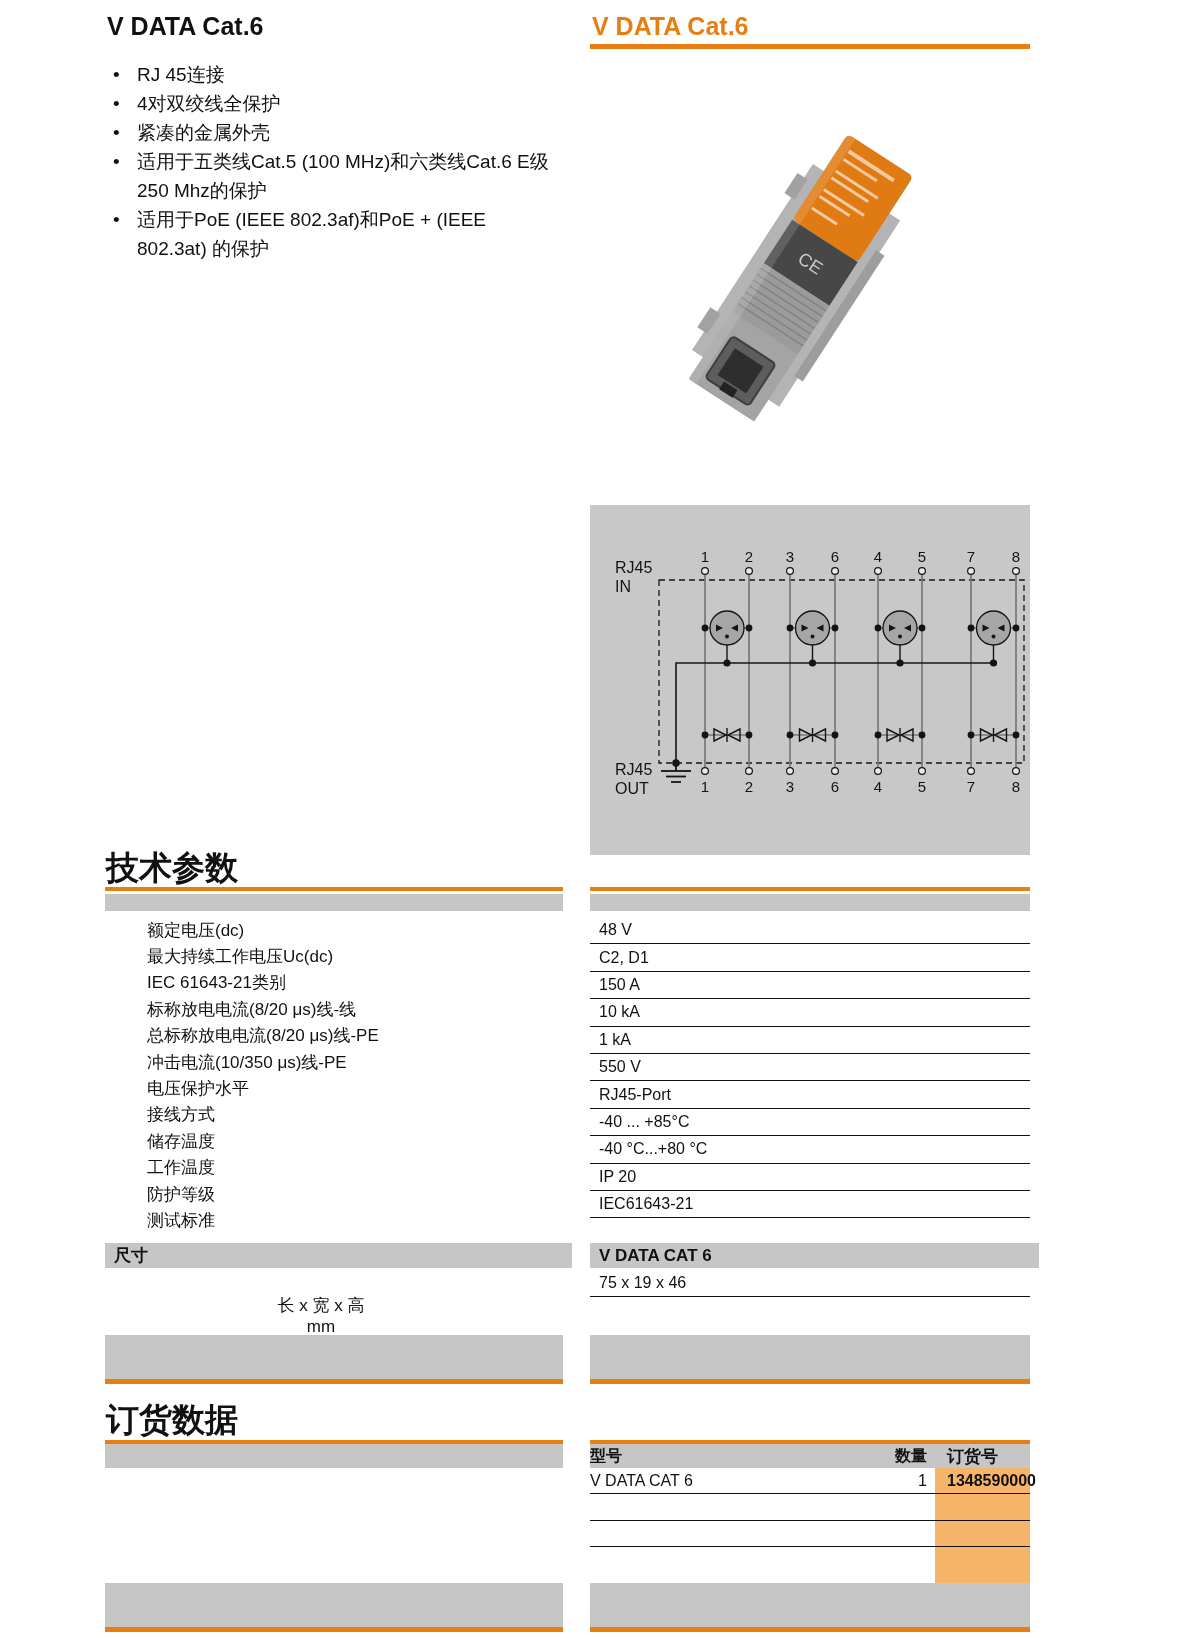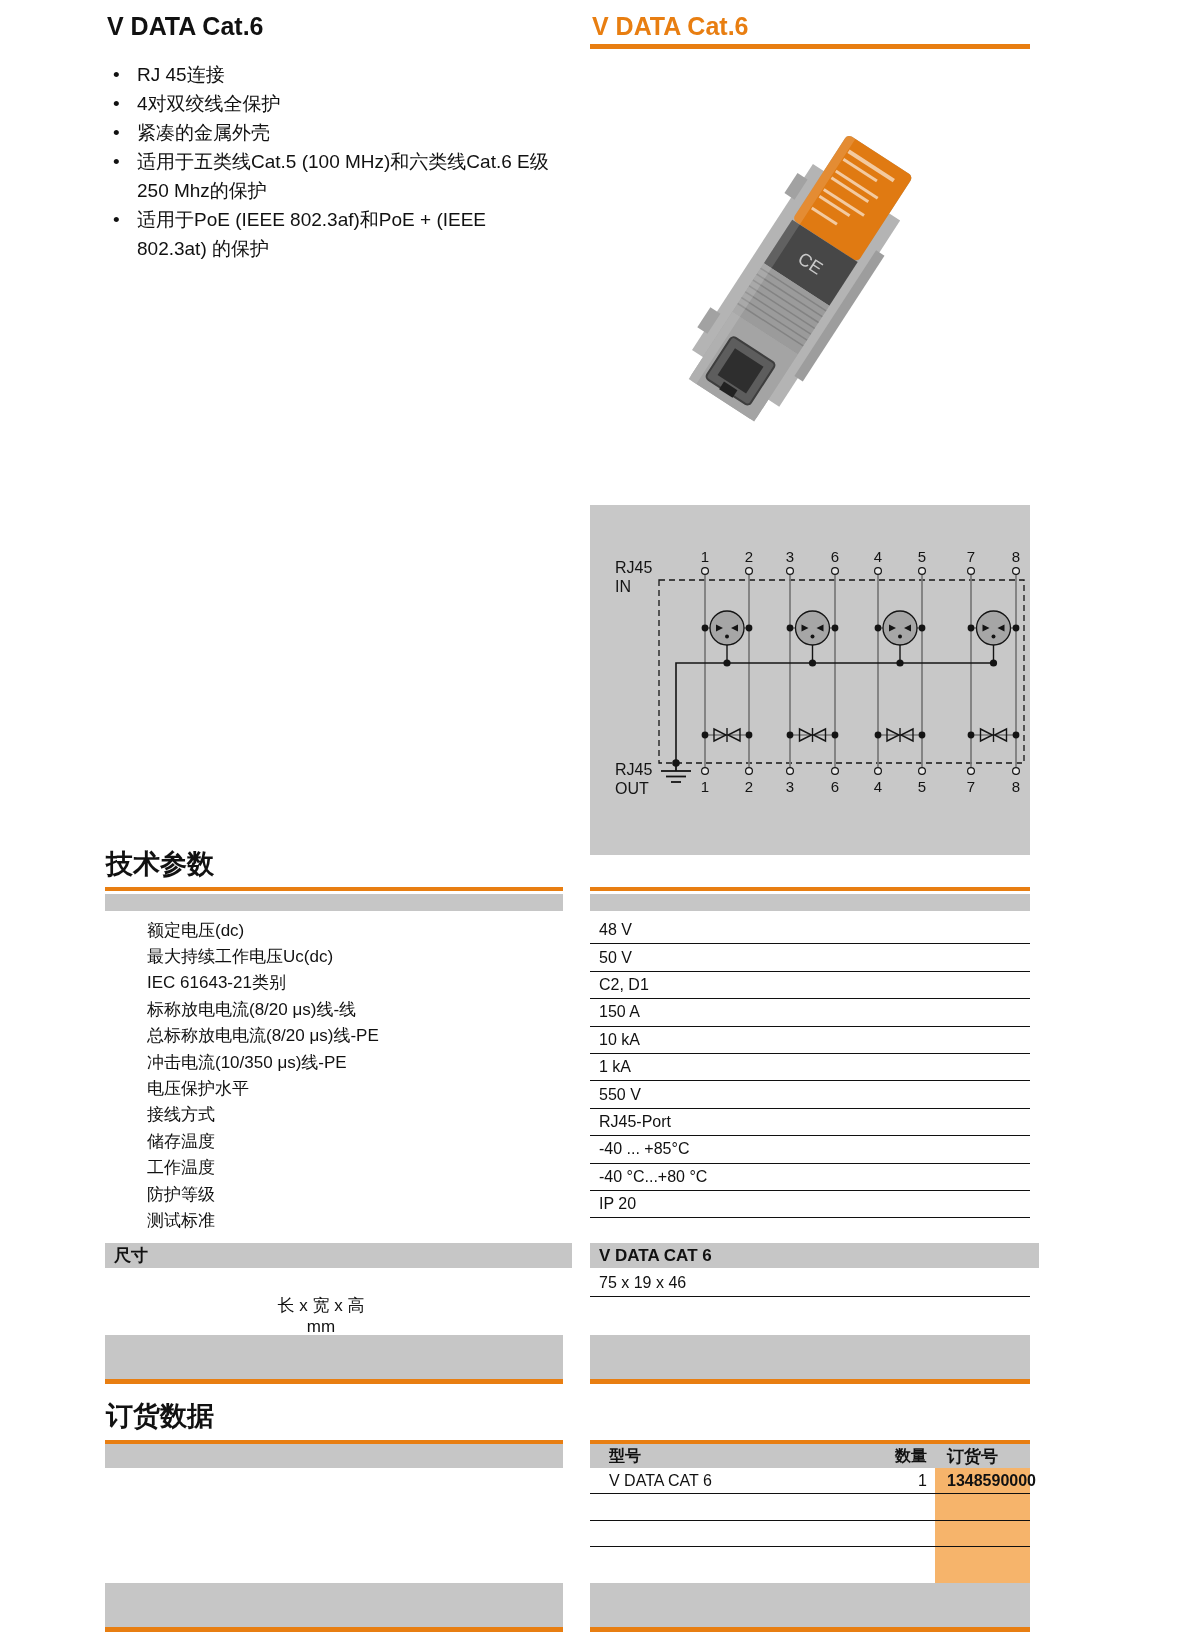--- a/index.html
+++ b/index.html
@@ -1,33 +1,33 @@
 <!DOCTYPE html>
 <html style="--orange: #E87E11; --orangeLight: #F6B46B; --gray: #C6C6C6;"><head>
 <meta charset="utf-8">
 <style>
   html,body{margin:0;padding:0;background:#ffffff;}
   body{font-family:"Liberation Sans","DejaVu Sans",sans-serif;color:#111;}
   #page{position:relative;width:1184px;height:1641px;background:#fff;overflow:hidden;}
   .abs{position:absolute;}
   .h1{font-size:25px;font-weight:bold;letter-spacing:0;}
   .h1.orange{color:var(--orange);}
-  .h2{font-size:27px;font-weight:bold;}
+  .h2{font-size:33px;font-weight:bold;}
   .orange-rule{background:var(--orange);height:4px;}
   .orange-rule.thick{height:5px;}
   .gray-bar{background:var(--gray);}
   .bullet-item{display:flex;font-size:19px;line-height:29px;}
   .bullet-dot{width:24px;flex:0 0 24px;}
   .lrow{height:26.4px;display:flex;align-items:center;font-size:17px;padding-left:2px;white-space:nowrap;}
   .vrow{height:26.4px;display:flex;align-items:center;font-size:16px;padding-left:9px;border-bottom:1px solid #101010;white-space:nowrap;}
   .bar-label{height:25px;display:flex;align-items:center;font-size:17px;font-weight:bold;padding-left:9px;}
   .dim-row{height:27px;display:flex;align-items:center;font-size:17px;}
   .order-header{height:24px;display:flex;align-items:center;font-size:17px;font-weight:bold;}
   .order-row{display:flex;align-items:stretch;border-bottom:1.5px solid #101010;}
-  .cell-model{flex:1;display:flex;align-items:center;font-size:16px;padding-left:19px;}
+  .cell-model{flex:1;display:flex;align-items:center;font-size:16px;padding-left:0;}
   .cell-qty{width:45px;display:flex;align-items:center;justify-content:flex-end;font-size:16px;}
   .cell-gap{width:8px;}
   .cell-order{width:95px;background:var(--orangeLight);display:flex;align-items:center;font-size:16px;font-weight:bold;padding-left:12px;box-sizing:border-box;}
   svg text{font-family:"Liberation Sans","DejaVu Sans",sans-serif;}
 </style>
 </head>
 <body>
 
 <div id="page">
 
@@ -285,30 +285,30 @@
           <circle cx="426" cy="123" r="3.4"></circle>
       </g>
     </g>
   </svg>
 
   <div class="abs orange-rule" style="left:590px;top:887px;width:440px;"></div>
   <div class="abs gray-bar" style="left:590px;top:894px;width:440px;height:17px;"></div>
 
   <div class="abs" style="left:590px;top:917px;width:440px;">
     <div class="vrow">48 V</div>
-    <div class="vrow">50 V</div>
     <div class="vrow">C2, D1</div>
     <div class="vrow">150 A</div>
     <div class="vrow">10 kA</div>
     <div class="vrow">1 kA</div>
     <div class="vrow">550 V</div>
     <div class="vrow">RJ45-Port</div>
     <div class="vrow">-40 ... +85°C</div>
     <div class="vrow">-40 °C...+80 °C</div>
     <div class="vrow">IP 20</div>
+    <div class="vrow">IEC61643-21</div>
   </div>
 
   <div class="abs gray-bar bar-label" style="left:590px;top:1243px;width:440px;">V DATA CAT 6</div>
   <div class="abs vrow" style="left:590px;top:1270px;width:440px;height:27px;box-sizing:border-box;">75 x 19 x 46</div>
 
   <div class="abs gray-bar" style="left:590px;top:1335px;width:440px;height:44px;border-bottom:5px solid var(--orange);"></div>
 
   <div class="abs" style="left:590px;top:1440px;width:440px;">
     <div class="orange-rule"></div>
     <div class="order-header gray-bar">

